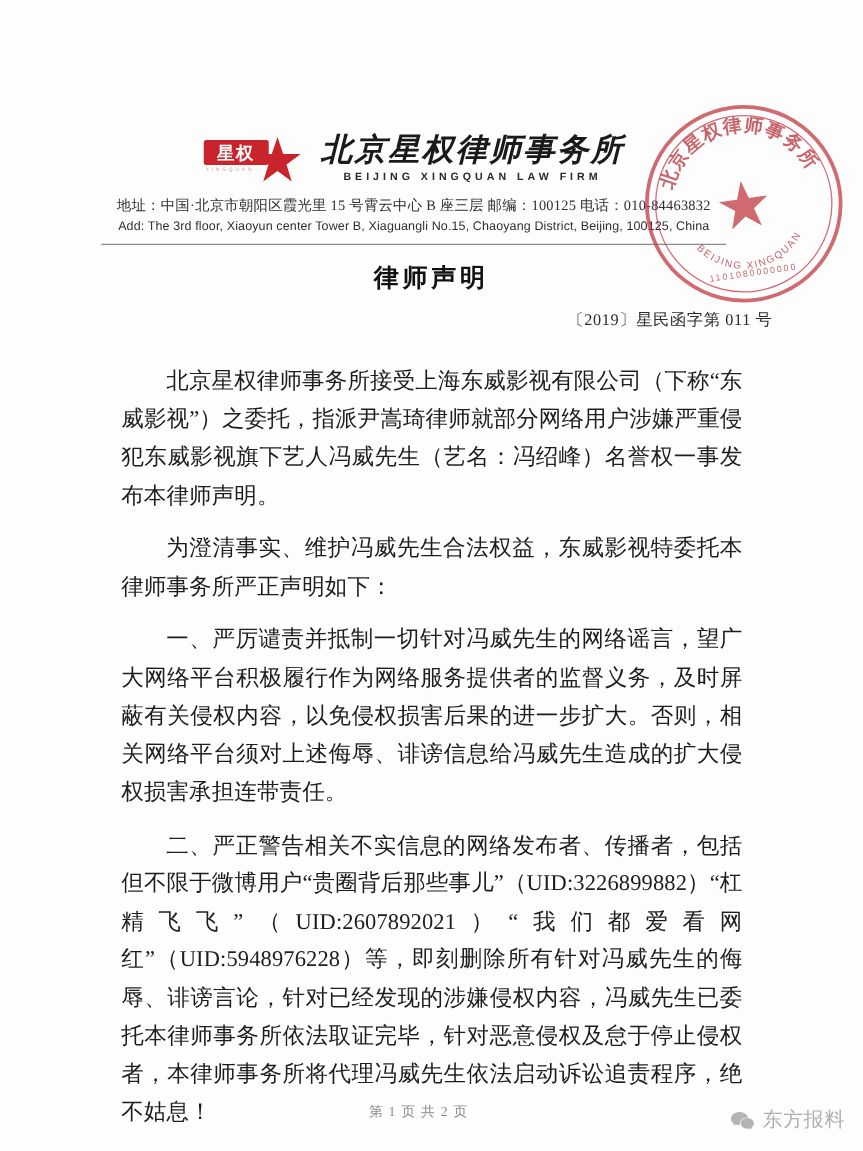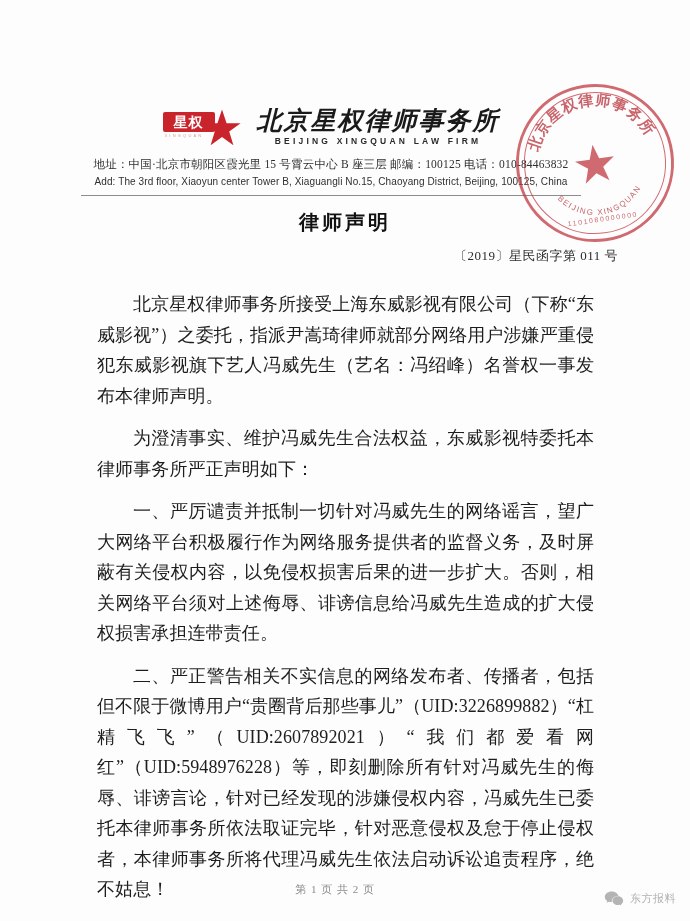--- a/index.html
+++ b/index.html
@@ -245,21 +245,21 @@
     gap: 6px;
     opacity: 0.55;
   }
   .wechat-icon {
     width: 20px;
     height: 17px;
     color: #7a7a7a;
   }
   .watermark-label {
     font-family: "Liberation Sans", sans-serif;
-    font-size: 11px;
+    font-size: 16px;
     color: #6f6f6f;
     letter-spacing: 0.5px;
   }
 </style>
 </head>
 <body>
 
 <div class="page">
 
   <div class="letterhead">

